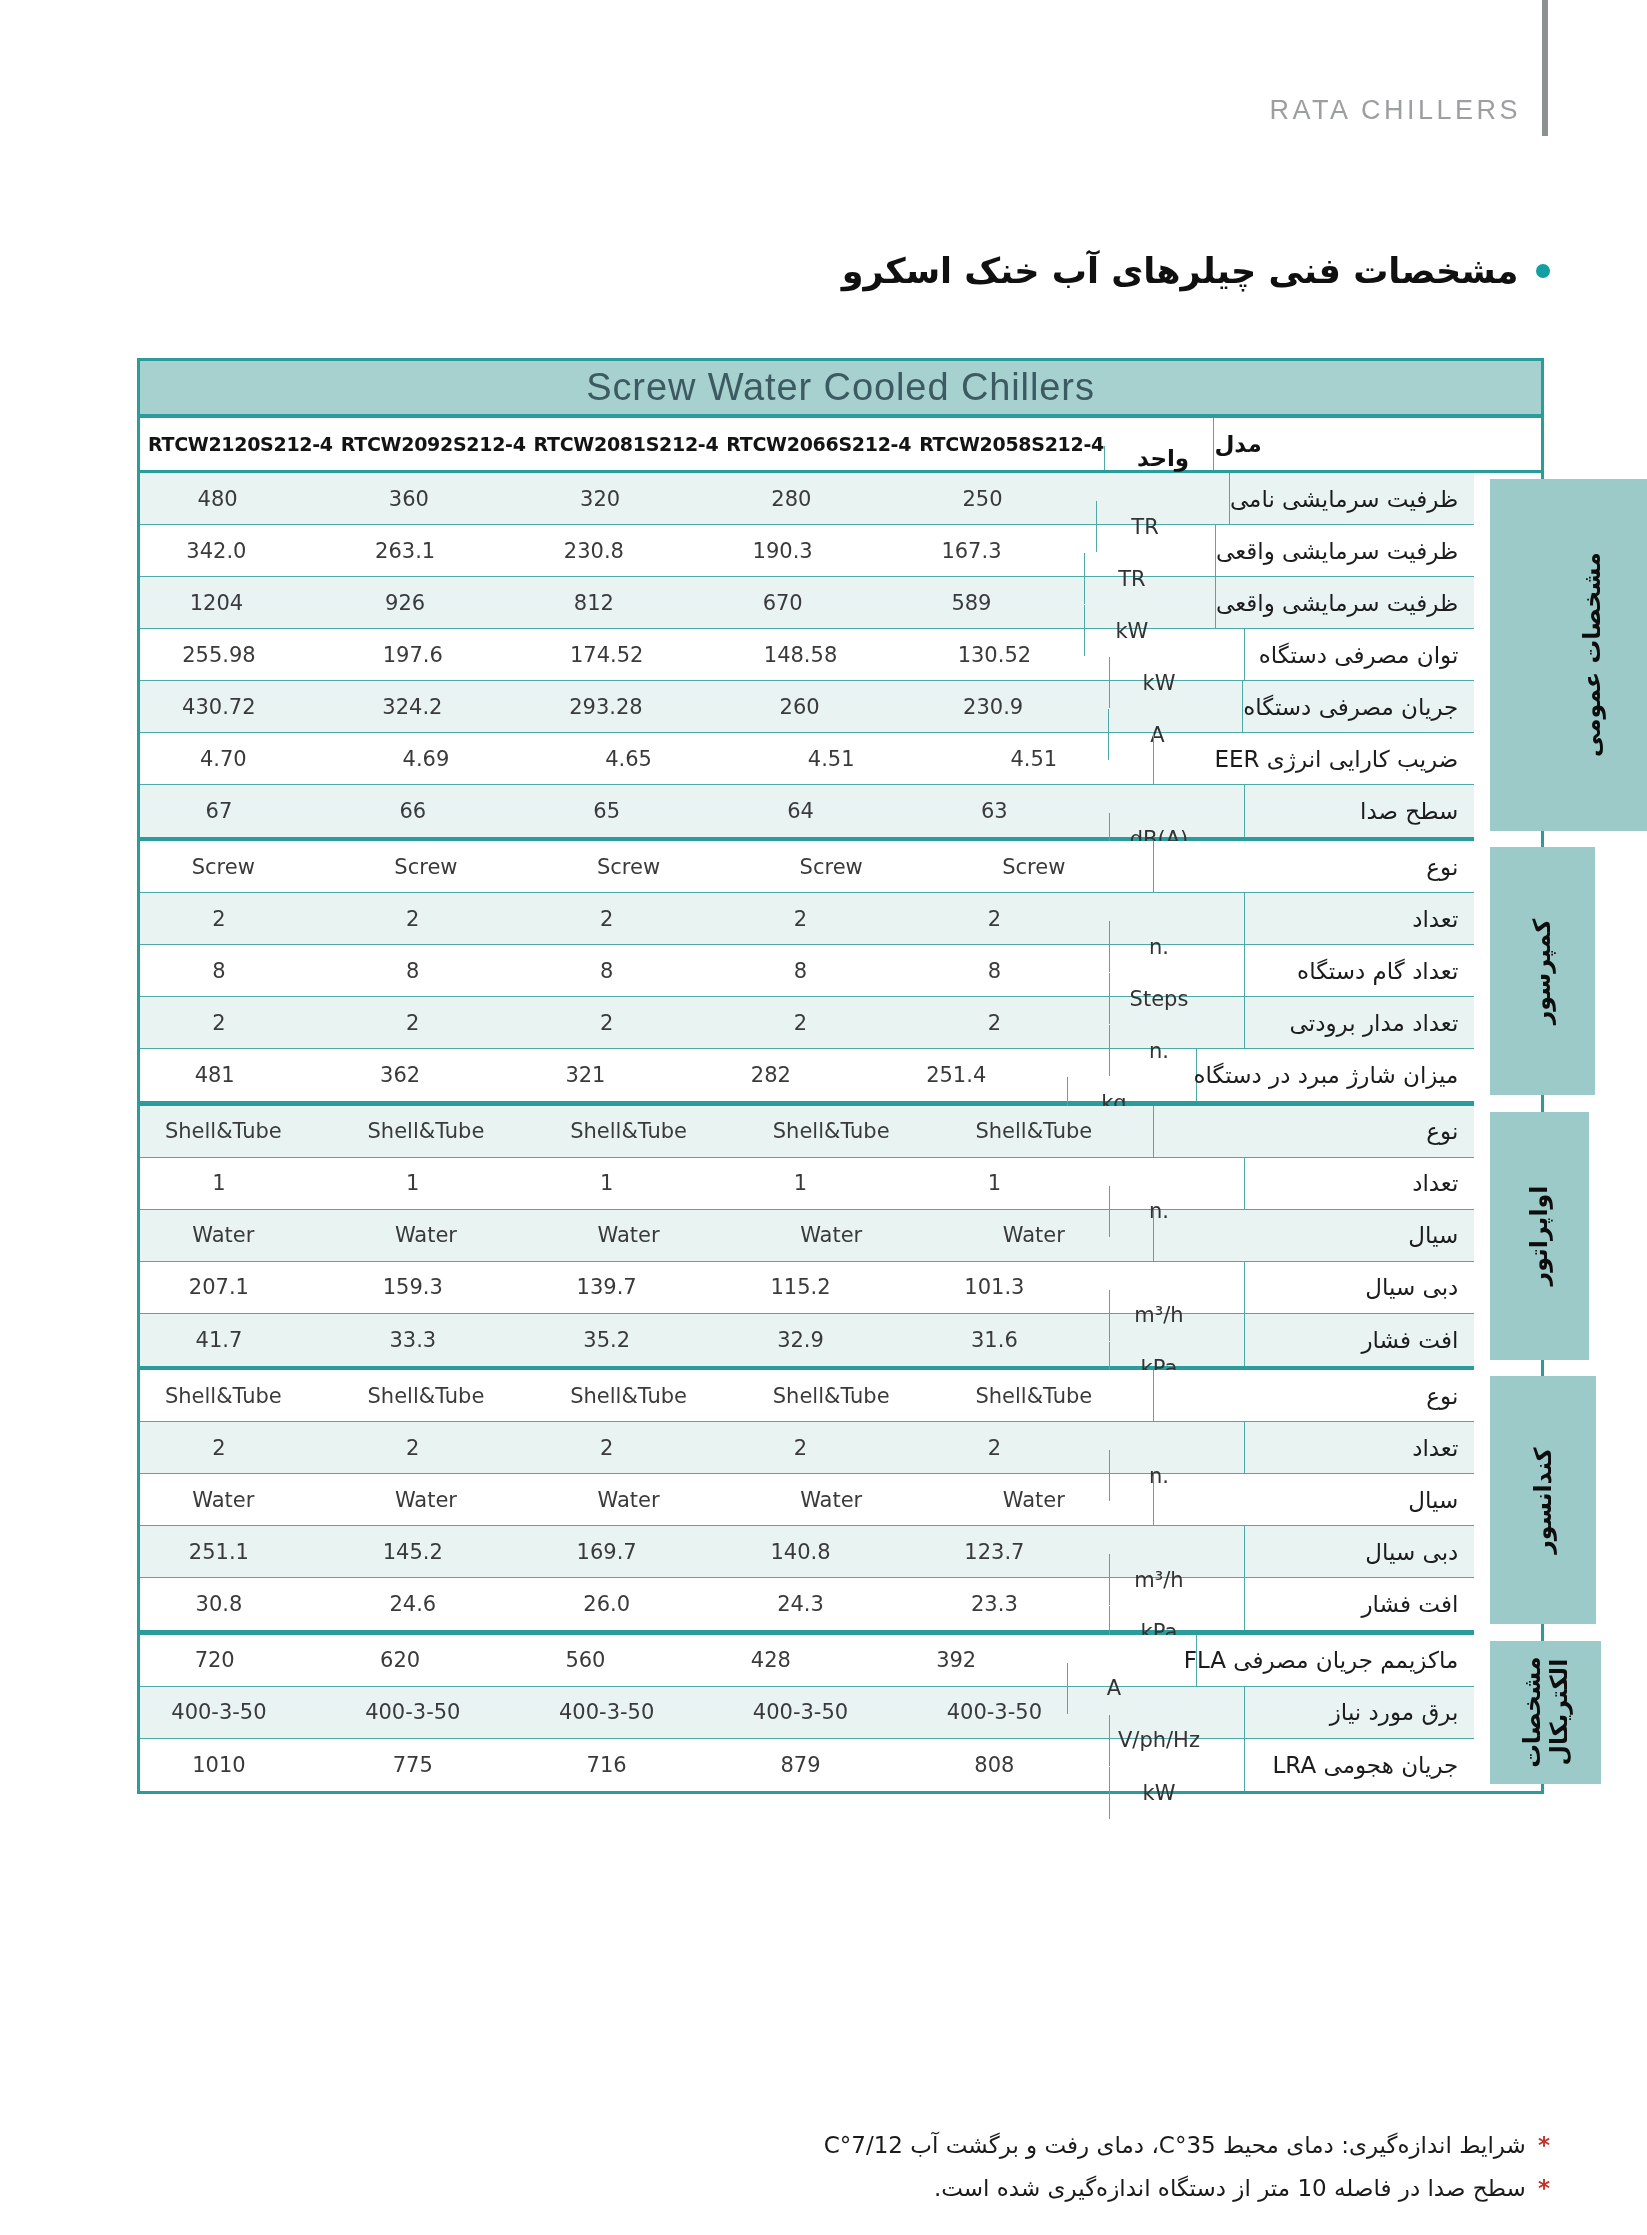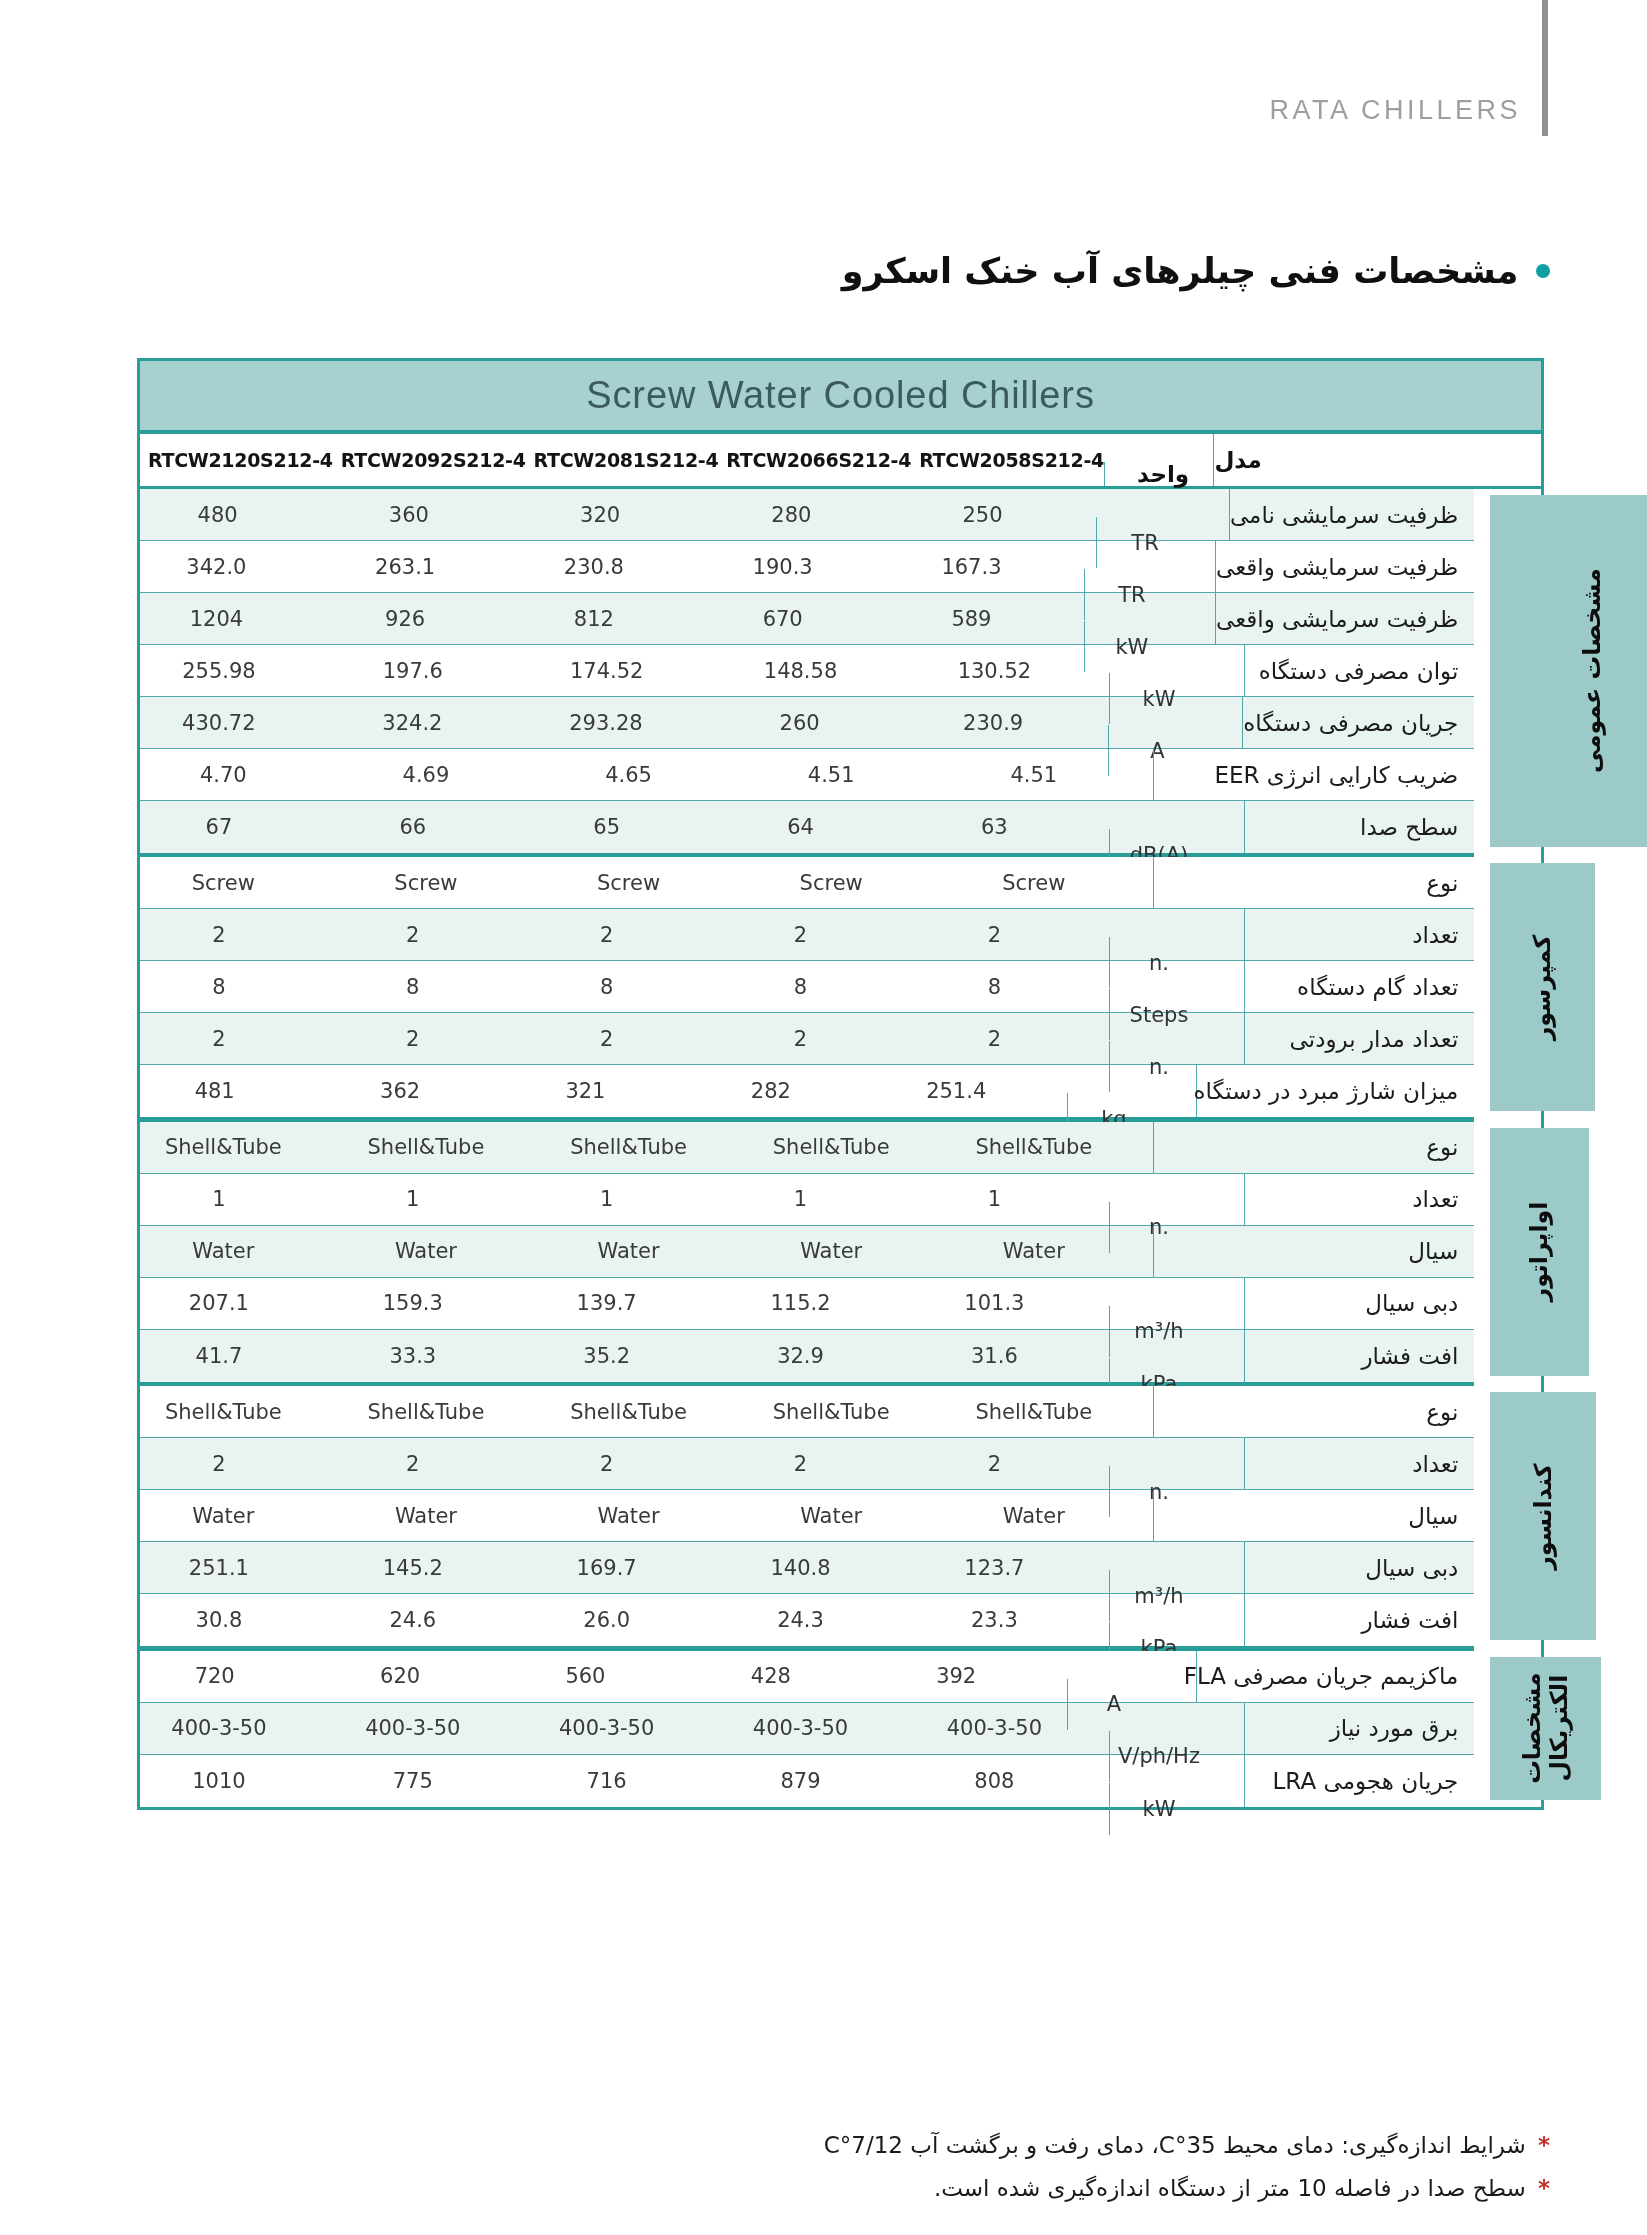--- a/index.html
+++ b/index.html
@@ -42,21 +42,21 @@
   }
   .page-title{
     font-size:35px;font-weight:bold;color:#101010;white-space:nowrap;text-align:center;
   }
   
   .spec-table{
     position:absolute;top:358px;left:137px;width:1407px;
     border:3.5px solid var(--teal-border);background:#ffffff;
   }
   .table-banner{
-    height:73px;background:var(--banner-bg);
+    height:57px;background:var(--banner-bg);
     border-bottom:4.4px solid var(--teal-border);
     display:flex;align-items:center;justify-content:center;
   }
   .table-banner-title{
     font-family:"Liberation Sans",sans-serif;
     font-size:38px;font-weight:400;letter-spacing:0.9px;color:#3c5a62;
   }
   .model-row{
     height:55px;display:flex;align-items:stretch;background:#ffffff;
     border-bottom:3.5px solid var(--teal-border);

